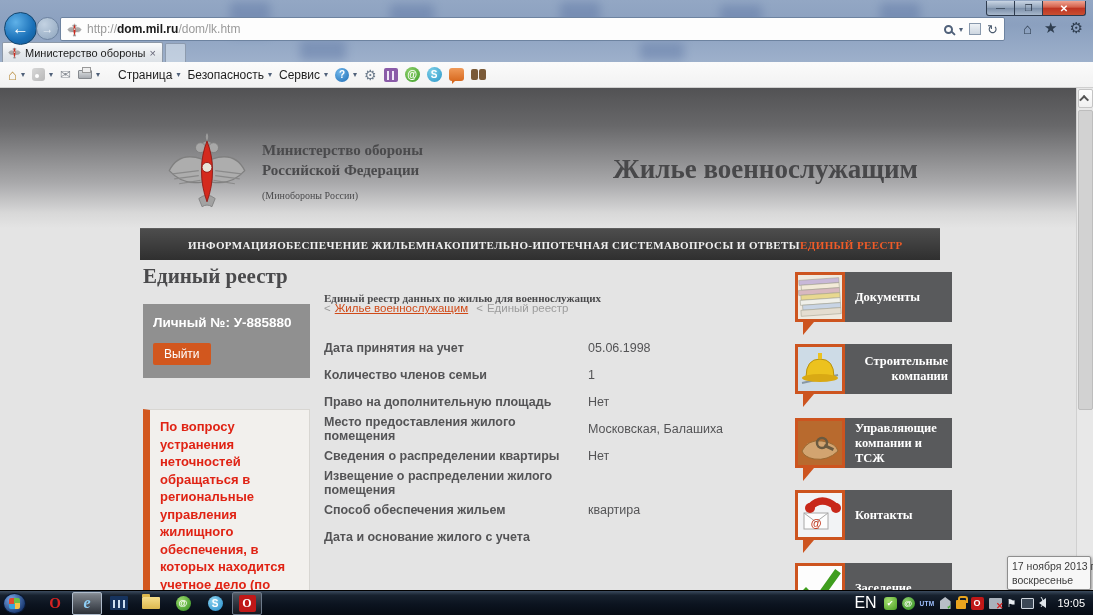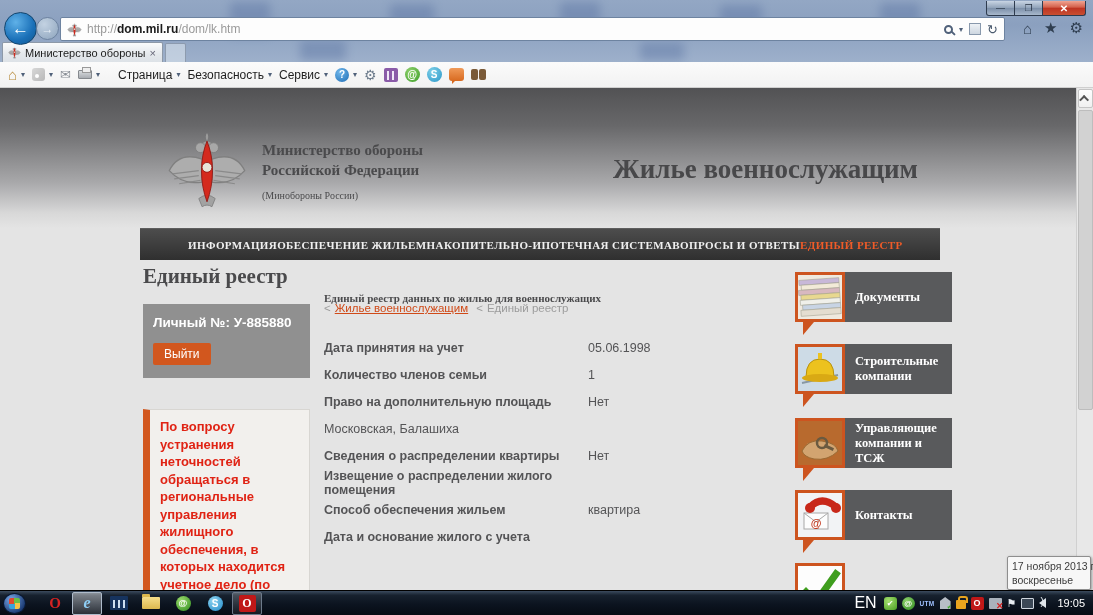--- a/index.html
+++ b/index.html
@@ -136,21 +136,21 @@
   
   .right-col { position:absolute; left:643px; top:0; width:157px; }
   .tile { position:absolute; left:12px; width:157px; height:63px; }
   .tile-inner { display:flex; height:50px; }
   .tile-img { width:50px; height:50px; background:#cd541f; padding:3px; flex:none; }
   .tile-img svg { width:44px; height:44px; display:block; }
   .tile-txt { flex:1; background:#595a5c; color:#fff; font-family:"Liberation Serif", serif; font-weight:bold;
               font-size:12.5px; line-height:15px; display:flex; align-items:center; padding-left:10px; padding-right:4px; }
   .tile-tail { position:absolute; left:8px; top:50px; width:0; height:0;
                border-left:11px solid #cd541f; border-bottom:13px solid transparent; }
-  .t1 { top:12px; } .t2 { top:84px; } .t3 { top:158px; } .t4 { top:230px; } .t5 { top:303px; }
+  .t1 { top:12px; } .t2 { top:84px;text-align:right; } .t3 { top:158px; } .t4 { top:230px; } .t5 { top:303px; }
 
   
   #scrollbar { position:absolute; top:88px; right:0; width:17px; height:502px; background:#e8e8e8; border-left:1px solid #d0d0d0; }
   .sb-up { position:absolute; top:1px; left:1px; width:15px; height:19px; background:linear-gradient(180deg,#fefefe,#f0f0f0);
            border:1px solid #c4c4c4; border-radius:2px; display:flex; align-items:center; justify-content:center; }
   .sb-up::after { content:""; width:5px; height:5px; border-left:2px solid #555; border-top:2px solid #555; transform:rotate(45deg) translateY(2px); }
   .sb-thumb { position:absolute; top:22px; left:1px; width:15px; height:300px; background:#d2d2d2; border:1px solid #bdbdbd; border-radius:2px; }
 
   
   #date-tip { position:absolute; left:1007px; top:556px; width:84px; height:34px; background:#f7f7f7;
@@ -421,20 +421,21 @@
               </div>
             <div class="data-row">
                 <span class="row-label">Количество членов семьи</span>
                 <span class="row-value">1</span>
               </div>
             <div class="data-row">
                 <span class="row-label">Право на дополнительную площадь</span>
                 <span class="row-value">Нет</span>
               </div>
             <div class="data-row">
+                <span class="row-label">Место предоставления жилого помещения</span>
                 <span class="row-value">Московская, Балашиха</span>
               </div>
             <div class="data-row">
                 <span class="row-label">Сведения о распределении квартиры</span>
                 <span class="row-value">Нет</span>
               </div>
             <div class="data-row">
                 <span class="row-label">Извещение о распределении жилого помещения</span>
                 <span class="row-value"></span>
               </div>
@@ -494,20 +495,21 @@
             </div>
             <div class="tile-tail"></div>
           </div>
           <div class="tile t5">
             <div class="tile-inner">
               <div class="tile-img">
                   <svg viewBox="0 0 44 44">
                     <use href="#img-check"></use>
                   </svg>
                 </div>
+              <div class="tile-txt">Заселение</div>
             </div>
 
           </div>
         </div>
       </div>
     </div>
   </div>
 
   <div id="scrollbar">
     <div class="sb-up"></div>

